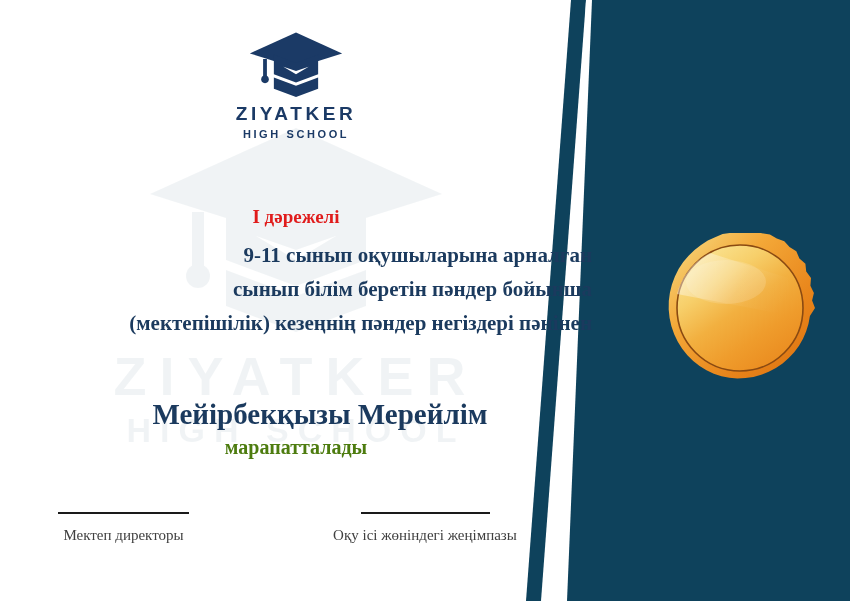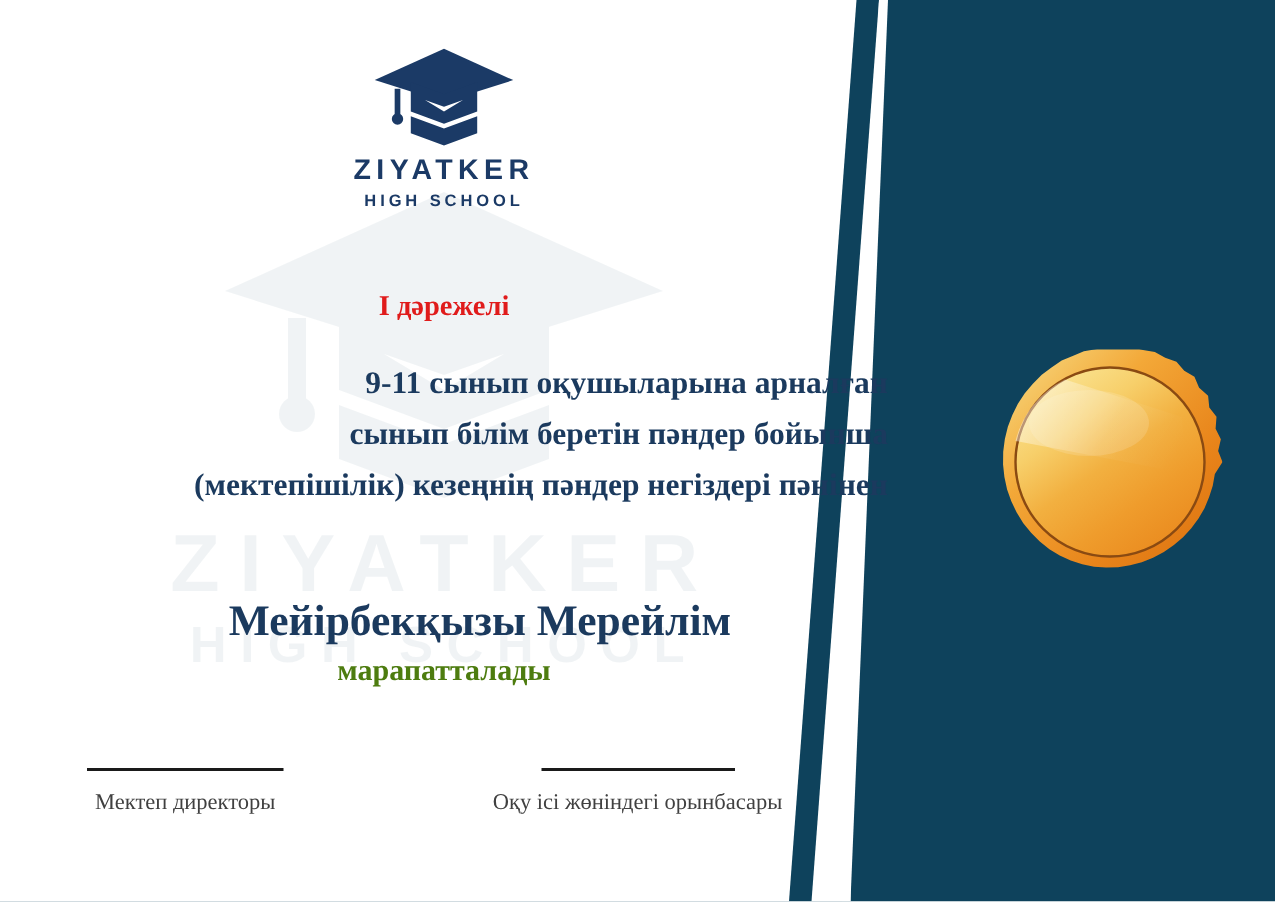--- a/index.html
+++ b/index.html
@@ -128,21 +128,21 @@
     font-weight: 700;
     font-size: 62px;
     letter-spacing: 1px;
     color: #113a52;
     line-height: 1;
   }
 
   .degree {
     position: absolute;
     left: 0;
-    top: 194px;
+    top: 206px;
     width: 592px;
     text-align: center;
     font-family: "Liberation Serif", serif;
     font-weight: 700;
     font-size: 19px;
     color: #e01b1b;
   }
 
   .body-text {
     position: absolute;
@@ -332,17 +332,17 @@
 
     <div class="awarded">марапатталады</div>
 
     <div class="sig" id="sig-director">
       <div class="sig-line"></div>
       <div class="sig-label">Мектеп директоры</div>
     </div>
 
     <div class="sig" id="sig-deputy">
       <div class="sig-line"></div>
-      <div class="sig-label">Оқу ісі жөніндегі орынбасары</div>
+      <div class="sig-label">Оқу ісі жөніндегі жеңімпазы</div>
     </div>
 
   </div>
 </div>
 
 </body></html>

